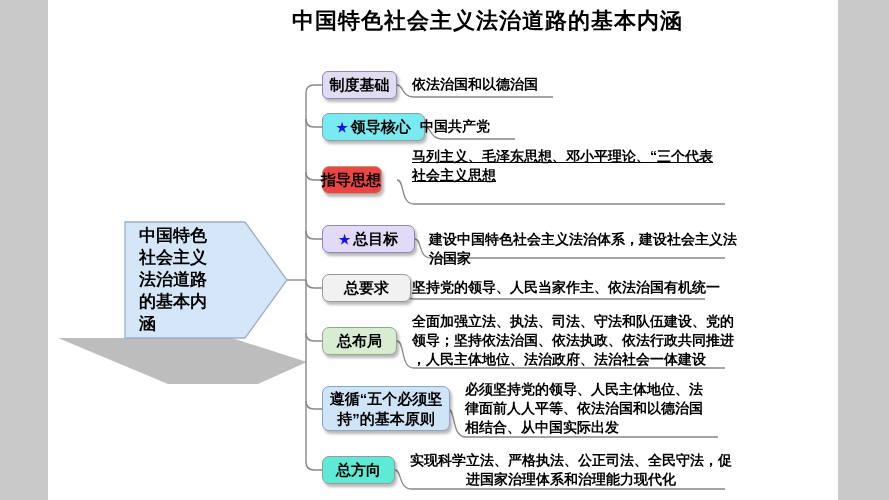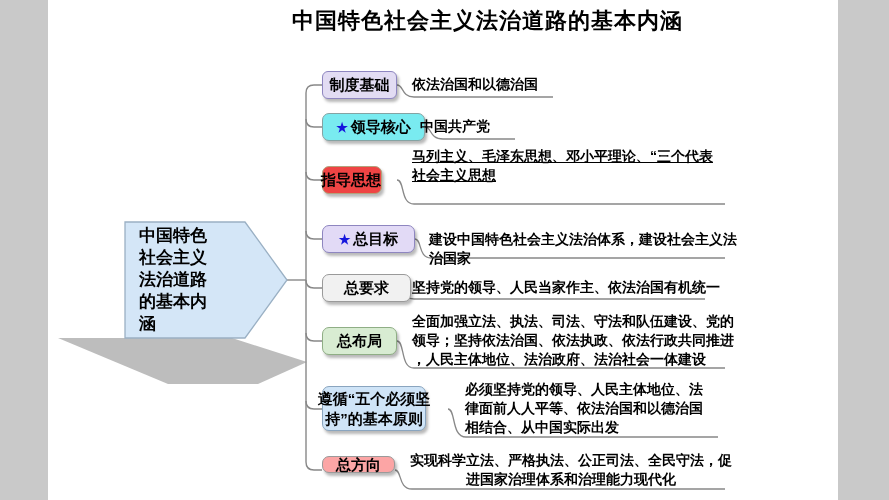--- a/index.html
+++ b/index.html
@@ -19,22 +19,22 @@
         border:1px solid #999;border-radius:7px;box-sizing:border-box;
         box-shadow:2px 3px 3px rgba(0,0,0,0.28);text-align:center;}
   .lbl-line{display:block;white-space:nowrap;}
   .star{color:#1515dd;font-size:13px;margin-right:3px;}
   .n1{left:322px;top:71px;width:75px;height:28px;background:#e2dcf3;border-color:#8e86c0;border-radius:6px;}
   .n2{left:322px;top:113px;width:103px;height:28px;background:#79ebf0;border-color:#85a3a3;}
   .n3{left:322px;top:166px;width:60px;height:28px;background:#ef4444;border-color:#b3a27c;align-items:flex-end;}
   .n4{left:322px;top:225px;width:93px;height:28px;background:#e2daf6;border-color:#8e86c0;}
   .n5{left:322px;top:274px;width:89px;height:28px;background:#f1f1f1;border-color:#9a9a9a;}
   .n6{left:322px;top:327px;width:75px;height:28px;background:#d8ecd2;border-color:#8fae85;}
-  .n7{left:322px;top:386px;width:104px;height:45px;background:#cfe4f7;border-color:#8aa5bf;}
-  .n8{left:322px;top:456px;width:73px;height:17px;background:#fca5a5;border-color:#9a9a9a;}
+  .n7{left:322px;top:386px;width:128px;height:45px;background:#cfe4f7;border-color:#8aa5bf;}
+  .n8{left:322px;top:456px;width:73px;height:28px;background:#5eead4;border-color:#9a9a9a;}
   .detail{position:absolute;font-size:14px;font-weight:700;line-height:19px;}
   .detail .dl{display:block;white-space:nowrap;}
   .d1{left:412px;top:75px;}
   .d2{left:420px;top:117px;}
   .d3{left:412px;top:147px;text-decoration:underline;}
   .d4{left:429px;top:222px;margin-top:8px;}
   .d5{left:412px;top:278px;}
   .d6{left:412px;top:312px;}
   .d7{left:465px;top:380px;}
   .d8{left:410px;top:451px;text-align:center;}

